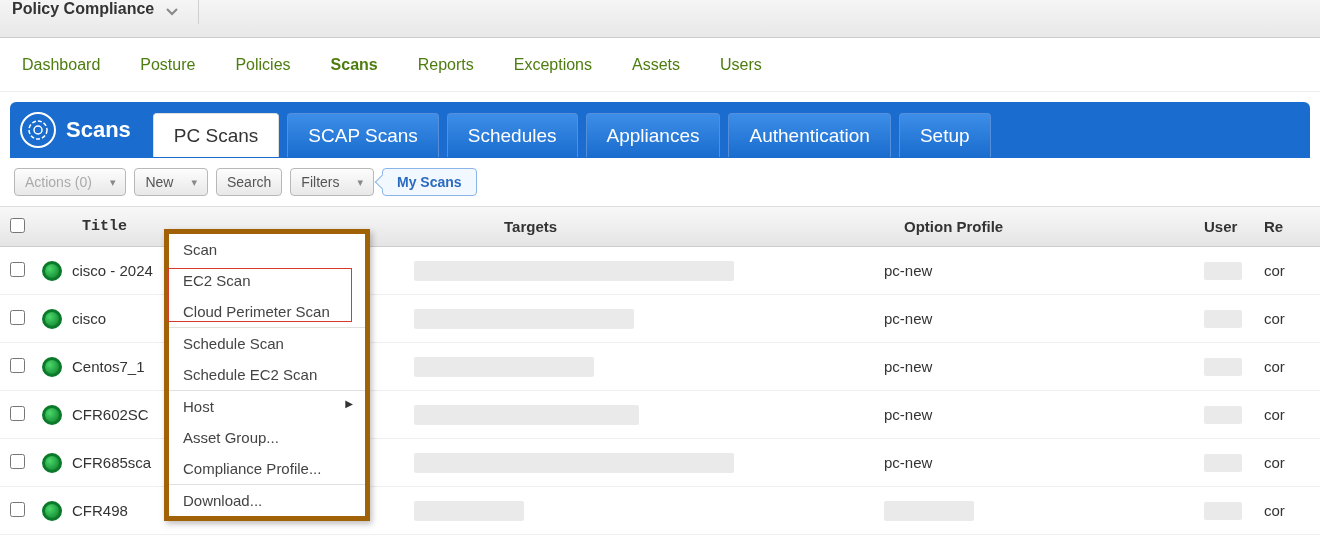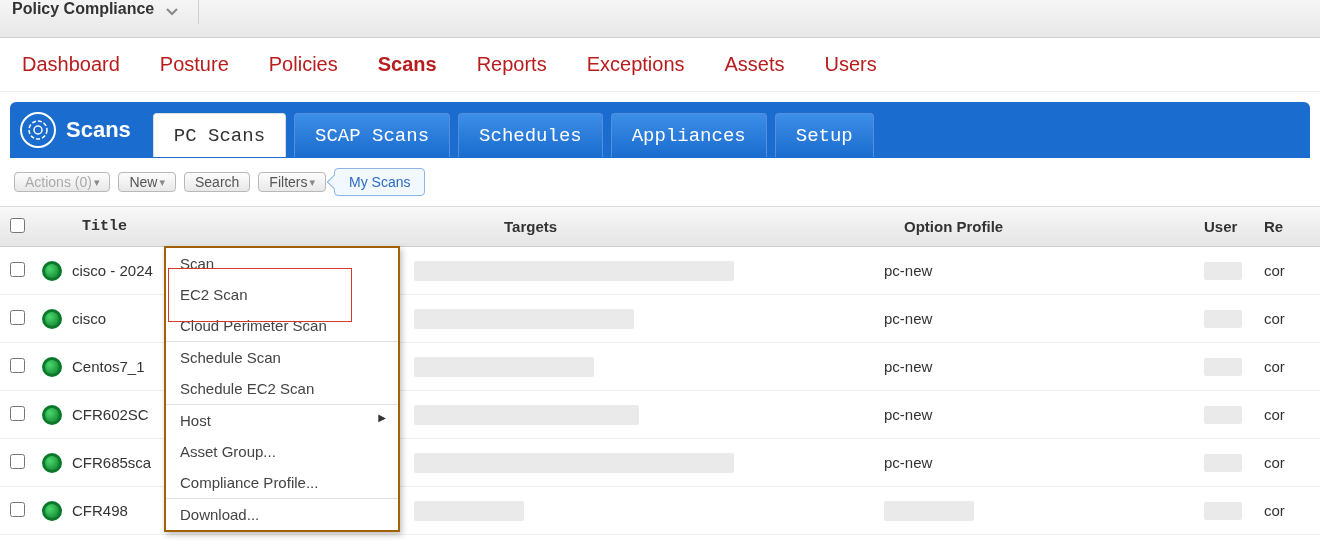--- a/index.html
+++ b/index.html
@@ -41,22 +41,22 @@
     
     .main-nav {
       height: 54px;
       display: flex;
       align-items: center;
       padding-left: 22px;
       gap: 40px;
       border-bottom: 1px solid #eee;
     }
     .nav-item {
-      font-size: 20px;
-      color: #b91c1c;
+      font-size: 16px;
+      color: #4d7c0f;
       cursor: pointer;
     }
     .nav-item.active {
       font-weight: bold;
     }
 
     
     .blue-bar {
       height: 56px;
       background: #1a6cce;
@@ -97,21 +97,20 @@
       color: #fff;
       font-size: 19px;
       border-radius: 4px 4px 0 0;
       border: 1px solid #558fdb;
       border-bottom: none;
       cursor: pointer;
       height: 44px;
       display: flex;
       align-items: center;
       margin-top: 10px;
-      font-family: Liberation Mono, monospace;
     }
     .blue-tab.active {
       background: #fff;
       color: #333;
       font-weight: normal;
       border: 1px solid #ddd;
       border-bottom: none;
     }
 
     
@@ -124,32 +123,32 @@
     .tool-btn {
       padding: 4px 10px;
       background: linear-gradient(to bottom, #fdfdfd, #e8e8e8);
       border: 1px solid #b8b8b8;
       border-radius: 4px;
       font-size: 14px;
       color: #555;
       cursor: pointer;
       display: flex;
       align-items: center;
-      gap: 2px;
-      height: 20px;
+      gap: 18px;
+      height: 28px;
     }
     .tool-btn.disabled { color: #aaa; cursor: default; }
     .tool-btn .caret { color: #888; font-size: 11px; }
     .pill-btn {
       padding: 4px 14px;
       border: 1px solid #8bb4e8;
       background: #f2f8ff;
       border-radius: 4px;
       color: #2b6bbf;
-      font-weight: normal;
+      font-weight: bold;
       font-size: 14px;
       cursor: pointer;
       height: 28px;
       display: flex;
       align-items: center;
       position: relative;
     }
     .pill-btn::before {
       content: '';
       position: absolute;
@@ -214,24 +213,24 @@
     input[type="checkbox"] {
       width: 15px;
       height: 15px;
       cursor: pointer;
     }
 
     
     .dropdown {
       position: absolute;
       left: 164px;
-      top: 246px;
-      width: 236px;
+      top: 229px;
+      width: 206px;
       background: #fff;
-      border: 2px solid #a16207;
+      border: 5px solid #a16207;
       box-shadow: 2px 3px 6px rgba(0,0,0,0.25);
       z-index: 100;
     }
     .dropdown-item {
       padding: 7px 14px;
       font-size: 15px;
       color: #444;
       cursor: pointer;
       position: relative;
     }
@@ -285,20 +284,21 @@
           <circle cx="12" cy="12" r="4" fill="none" stroke="#fff" stroke-width="1.5"></circle>
         </svg>
     </span>
     <span>Scans</span>
   </div>
   <div id="blue-tabs" style="display:flex; gap:8px; align-items:flex-end; flex:1;">
       <div class="blue-tab active">PC Scans</div>
       <div class="blue-tab">SCAP Scans</div>
       <div class="blue-tab">Schedules</div>
       <div class="blue-tab">Appliances</div>
+      <div class="blue-tab">Authentication</div>
       <div class="blue-tab">Setup</div>
     </div>
 </div>
 
 <div class="toolbar">
   <div class="tool-btn disabled">
     <span>Actions (0)</span>
     <span class="caret">▾</span>
   </div>
   <div class="tool-btn">

